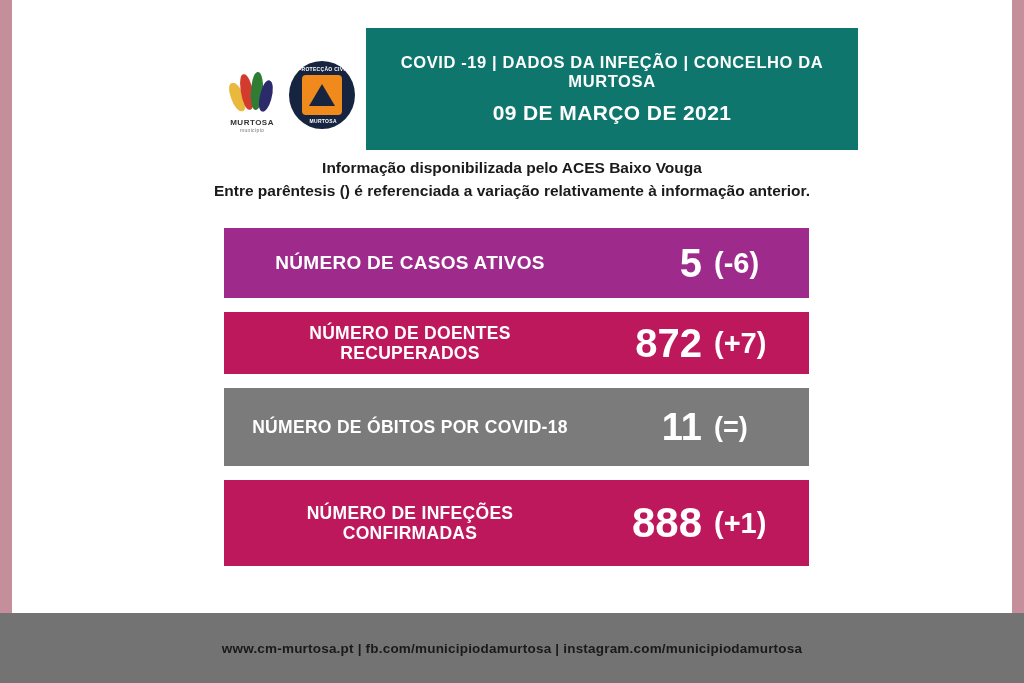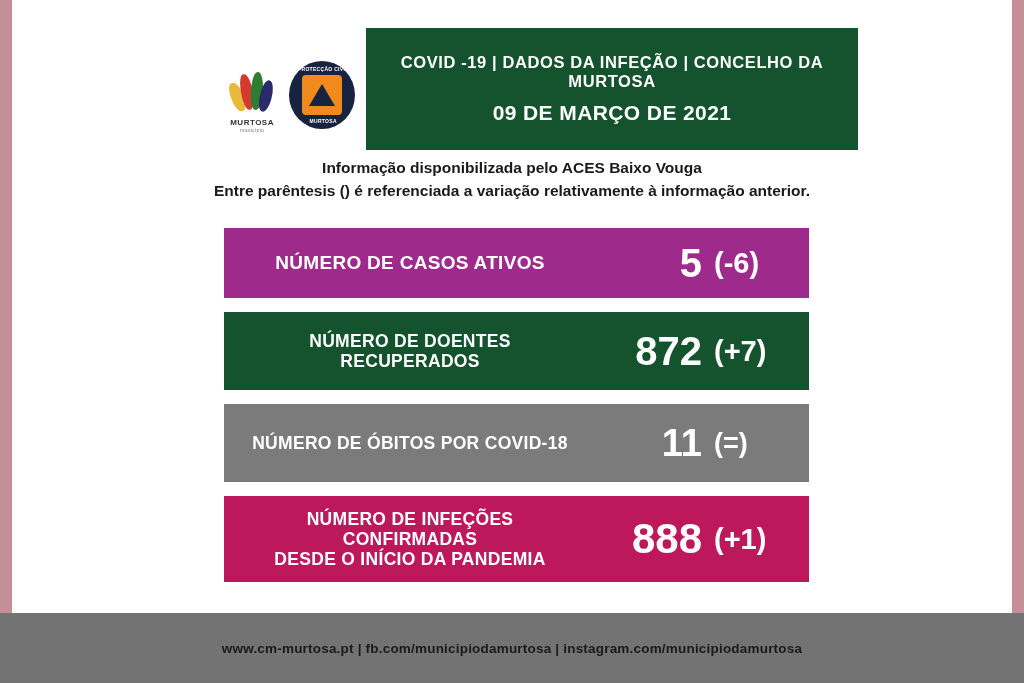--- a/index.html
+++ b/index.html
@@ -31,21 +31,21 @@
   .side-bar.left { left: 0; }
   .side-bar.right { right: 0; }
 
   
   .header {
     position: absolute;
     left: 366px;
     top: 28px;
     width: 492px;
     height: 122px;
-    background: #14532d;
+    background: #0f766e;
     color: #ffffff;
     display: flex;
     flex-direction: column;
     align-items: center;
     justify-content: center;
   }
   .header-line1 {
     font-size: 16.5px;
     font-weight: bold;
     letter-spacing: 0.6px;
@@ -214,22 +214,22 @@
 
   .bar-active {
     background: #9e2a8b;
     height: 70px;
   }
   .bar-active .label { font-size: 19px; }
   .bar-active .value { font-size: 40px; }
   .bar-active .delta { font-size: 29px; }
 
   .bar-recovered {
-    background: #14532d;
-    height: 78px;
+    background: #be185d;
+    height: 62px;
   }
   .bar-recovered .label { font-size: 17.5px; }
   .bar-recovered .value { font-size: 40px; }
   .bar-recovered .delta { font-size: 29px; }
 
   .bar-deaths {
     background: #7b7b7b;
     height: 78px;
   }
   .bar-deaths .label { font-size: 17.5px; }
@@ -317,21 +317,20 @@
 
     <div class="bar bar-deaths">
       <div class="label">NÚMERO DE ÓBITOS POR COVID-18</div>
       <div class="value">11</div>
       <div class="delta">(=)</div>
     </div>
 
     <div class="bar bar-total">
       <div class="label">
         <div>NÚMERO DE INFEÇÕES CONFIRMADAS</div>
-        <div>DESDE O INÍCIO DA PANDEMIA</div>
       </div>
       <div class="value">888</div>
       <div class="delta">(+1)</div>
     </div>
 
   </div>
 
   <div class="footer">
     <div class="footer-text">www.cm-murtosa.pt | fb.com/municipiodamurtosa | instagram.com/municipiodamurtosa</div>
   </div>

